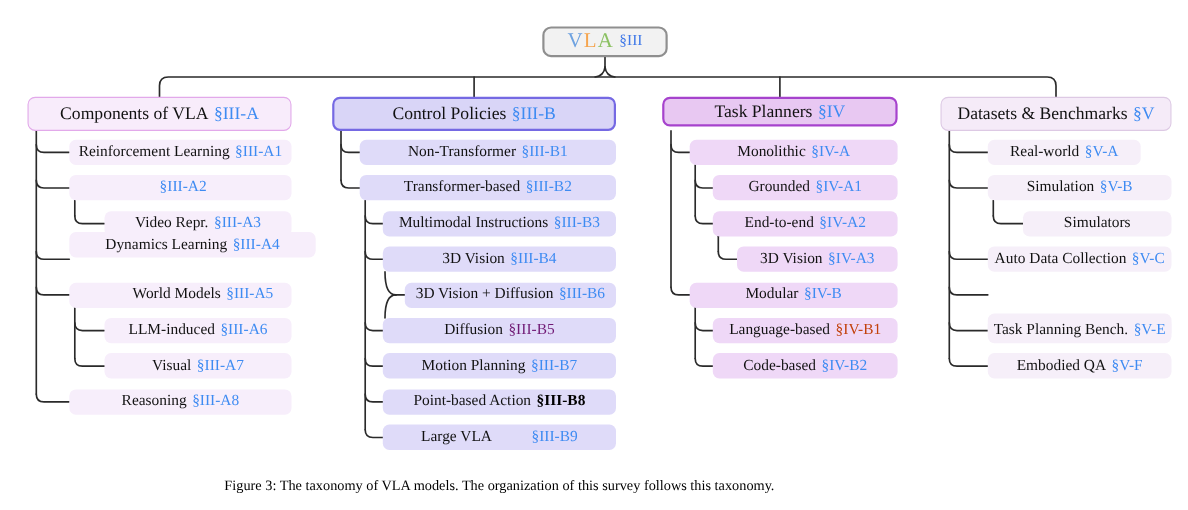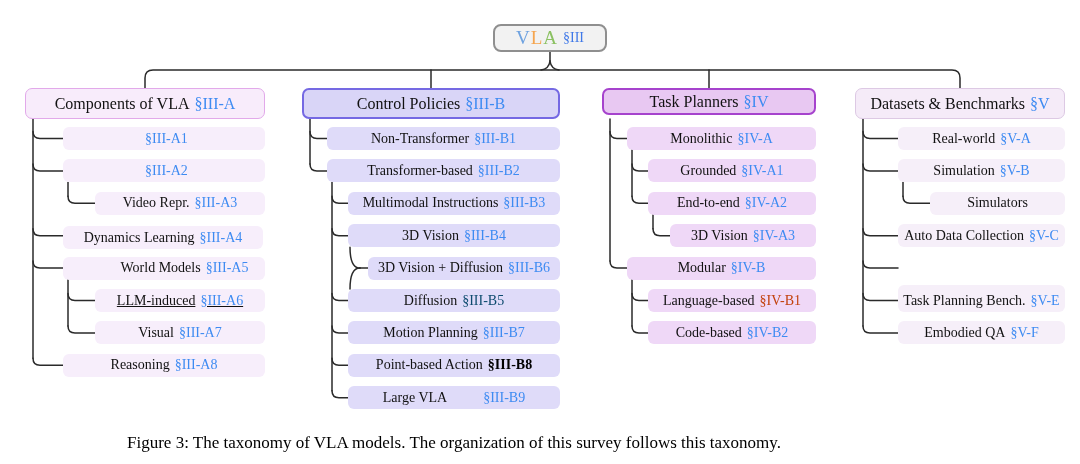--- a/index.html
+++ b/index.html
@@ -15,21 +15,21 @@
   .header{border-radius:7px;font-size:16px;color:#111;border:2px solid transparent;}
   .node{border-radius:6px;font-size:14px;color:#111;}
   .ref{margin-left:5px;cursor:pointer;}
   .root-node{
     left:493px;top:24px;width:114px;height:28px;background:#f2f2f2;
     border:2.5px solid #8f8f8f;border-radius:8px;font-size:19px;letter-spacing:1px;
   }
   .root-node .ref{font-size:14px;letter-spacing:0;}
   .caption{
     position:absolute;left:0;top:433px;width:908px;text-align:center;
-    font-size:17px;color:#000;z-index:2;
+    font-size:13px;color:#000;z-index:2;
   }
 </style>
 </head>
 <body>
 
 <div class="canvas">
   <svg id="connectors" viewBox="0 0 1080 464" xmlns="http://www.w3.org/2000/svg">
       <path d="M145 88 V78 Q145 70 153 70 H952 Q960 70 960 78 V88" fill="none" stroke="#2a2a2a" stroke-width="1.5" stroke-linecap="round"></path>
       <path d="M431 70 V88" fill="none" stroke="#2a2a2a" stroke-width="1.5" stroke-linecap="round"></path>
       <path d="M709 70 V88" fill="none" stroke="#2a2a2a" stroke-width="1.5" stroke-linecap="round"></path>
@@ -89,38 +89,39 @@
     <span class="ref" style="color: rgb(64, 121, 232);">§III</span>
   </div>
 
   <div id="columns">
       <div>
         <div class="header" style="left: 25px; top: 88px; width: 240px; height: 31px; background: rgb(248, 236, 251); border: 1.5px solid rgb(226, 169, 234);">
           <span>Components of VLA</span>
           <span class="ref" style="color: rgb(62, 139, 242);">§III-A</span>
         </div>
         <div class="node" style="left: 63px; top: 127px; width: 202px; height: 23px; background: rgb(247, 238, 251);">
+          <span>Reinforcement Learning</span>
           <span class="ref" style="color: rgb(62, 139, 242);">§III-A1</span>
         </div>
         <div class="node" style="left: 63px; top: 159.4px; width: 202px; height: 23px; background: rgb(247, 238, 251);">
           <span class="ref" style="color: rgb(62, 139, 242);">§III-A2</span>
         </div>
         <div class="node" style="left: 95px; top: 191.8px; width: 170px; height: 23px; background: rgb(247, 238, 251);">
           <span>Video Repr.</span>
           <span class="ref" style="color: rgb(62, 139, 242);">§III-A3</span>
         </div>
-        <div class="node" style="left: 63px; top: 226px; width: 200px; height: 23px; background: rgb(247, 238, 251);">
+        <div class="node" style="left: 63px; top: 211px; width: 224px; height: 23px; background: rgb(247, 238, 251);">
           <span>Dynamics Learning</span>
           <span class="ref" style="color: rgb(62, 139, 242);">§III-A4</span>
         </div>
         <div class="node" style="left: 63px; top: 256.6px; width: 202px; height: 23px; background: rgb(247, 238, 251); padding-left: 41px;">
           <span>World Models</span>
           <span class="ref" style="color: rgb(62, 139, 242);">§III-A5</span>
         </div>
-        <div class="node" style="left: 95px; top: 289px; width: 170px; height: 23px; background: rgb(247, 238, 251); text-decoration: underline;">
+        <div class="node" style="left: 95px; top: 289px; width: 170px; height: 23px; background: rgb(247, 238, 251);">
           <span>LLM-induced</span>
           <span class="ref" style="color: rgb(62, 139, 242);">§III-A6</span>
         </div>
         <div class="node" style="left: 95px; top: 321.4px; width: 170px; height: 23px; background: rgb(247, 238, 251);">
           <span>Visual</span>
           <span class="ref" style="color: rgb(62, 139, 242);">§III-A7</span>
         </div>
         <div class="node" style="left: 63px; top: 353.8px; width: 202px; height: 23px; background: rgb(247, 238, 251);">
           <span>Reasoning</span>
           <span class="ref" style="color: rgb(62, 139, 242);">§III-A8</span>
@@ -146,21 +147,21 @@
         <div class="node" style="left: 348px; top: 224.2px; width: 212px; height: 23px; background: rgb(223, 219, 249);">
           <span>3D Vision</span>
           <span class="ref" style="color: rgb(62, 139, 242);">§III-B4</span>
         </div>
         <div class="node" style="left: 368px; top: 256.6px; width: 192px; height: 23px; background: rgb(223, 219, 249);">
           <span>3D Vision + Diffusion</span>
           <span class="ref" style="color: rgb(62, 139, 242);">§III-B6</span>
         </div>
         <div class="node" style="left: 348px; top: 289px; width: 212px; height: 23px; background: rgb(223, 219, 249);">
           <span>Diffusion</span>
-          <span class="ref" style="color: #0c4a6e; text-align: right;">§III-B5</span>
+          <span class="ref" style="color: #701a75; text-align: right;">§III-B5</span>
         </div>
         <div class="node" style="left: 348px; top: 321.4px; width: 212px; height: 23px; background: rgb(223, 219, 249);">
           <span>Motion Planning</span>
           <span class="ref" style="color: rgb(62, 139, 242);">§III-B7</span>
         </div>
         <div class="node" style="left: 348px; top: 353.8px; width: 212px; height: 23px; background: rgb(223, 219, 249);">
           <span>Point-based Action</span>
           <span class="ref" style="color: #000000; font-weight: bold;">§III-B8</span>
         </div>
         <div class="node" style="left: 348px; top: 386.2px; width: 212px; height: 23px; background: rgb(223, 219, 249);">
@@ -200,21 +201,21 @@
         <div class="node" style="left: 648px; top: 321.4px; width: 168px; height: 23px; background: rgb(239, 216, 247);">
           <span>Code-based</span>
           <span class="ref" style="color: rgb(62, 139, 242);">§IV-B2</span>
         </div>
       </div>
       <div>
         <div class="header" style="left: 855px; top: 88px; width: 210px; height: 31px; background: rgb(245, 235, 248); border: 1.5px solid rgb(221, 201, 228);">
           <span>Datasets &amp; Benchmarks</span>
           <span class="ref" style="color: rgb(62, 139, 242);">§V</span>
         </div>
-        <div class="node" style="left: 898px; top: 127px; width: 167px; height: 23px; background: rgb(246, 239, 249);">
+        <div class="node" style="left: 898px; top: 127px; width: 139px; height: 23px; background: rgb(246, 239, 249);">
           <span>Real-world</span>
           <span class="ref" style="color: rgb(62, 139, 242);">§V-A</span>
         </div>
         <div class="node" style="left: 898px; top: 159.4px; width: 167px; height: 23px; background: rgb(246, 239, 249);">
           <span>Simulation</span>
           <span class="ref" style="color: rgb(62, 139, 242);">§V-B</span>
         </div>
         <div class="node" style="left: 930px; top: 191.8px; width: 135px; height: 23px; background: rgb(246, 239, 249);">
           <span>Simulators</span>
         </div>

